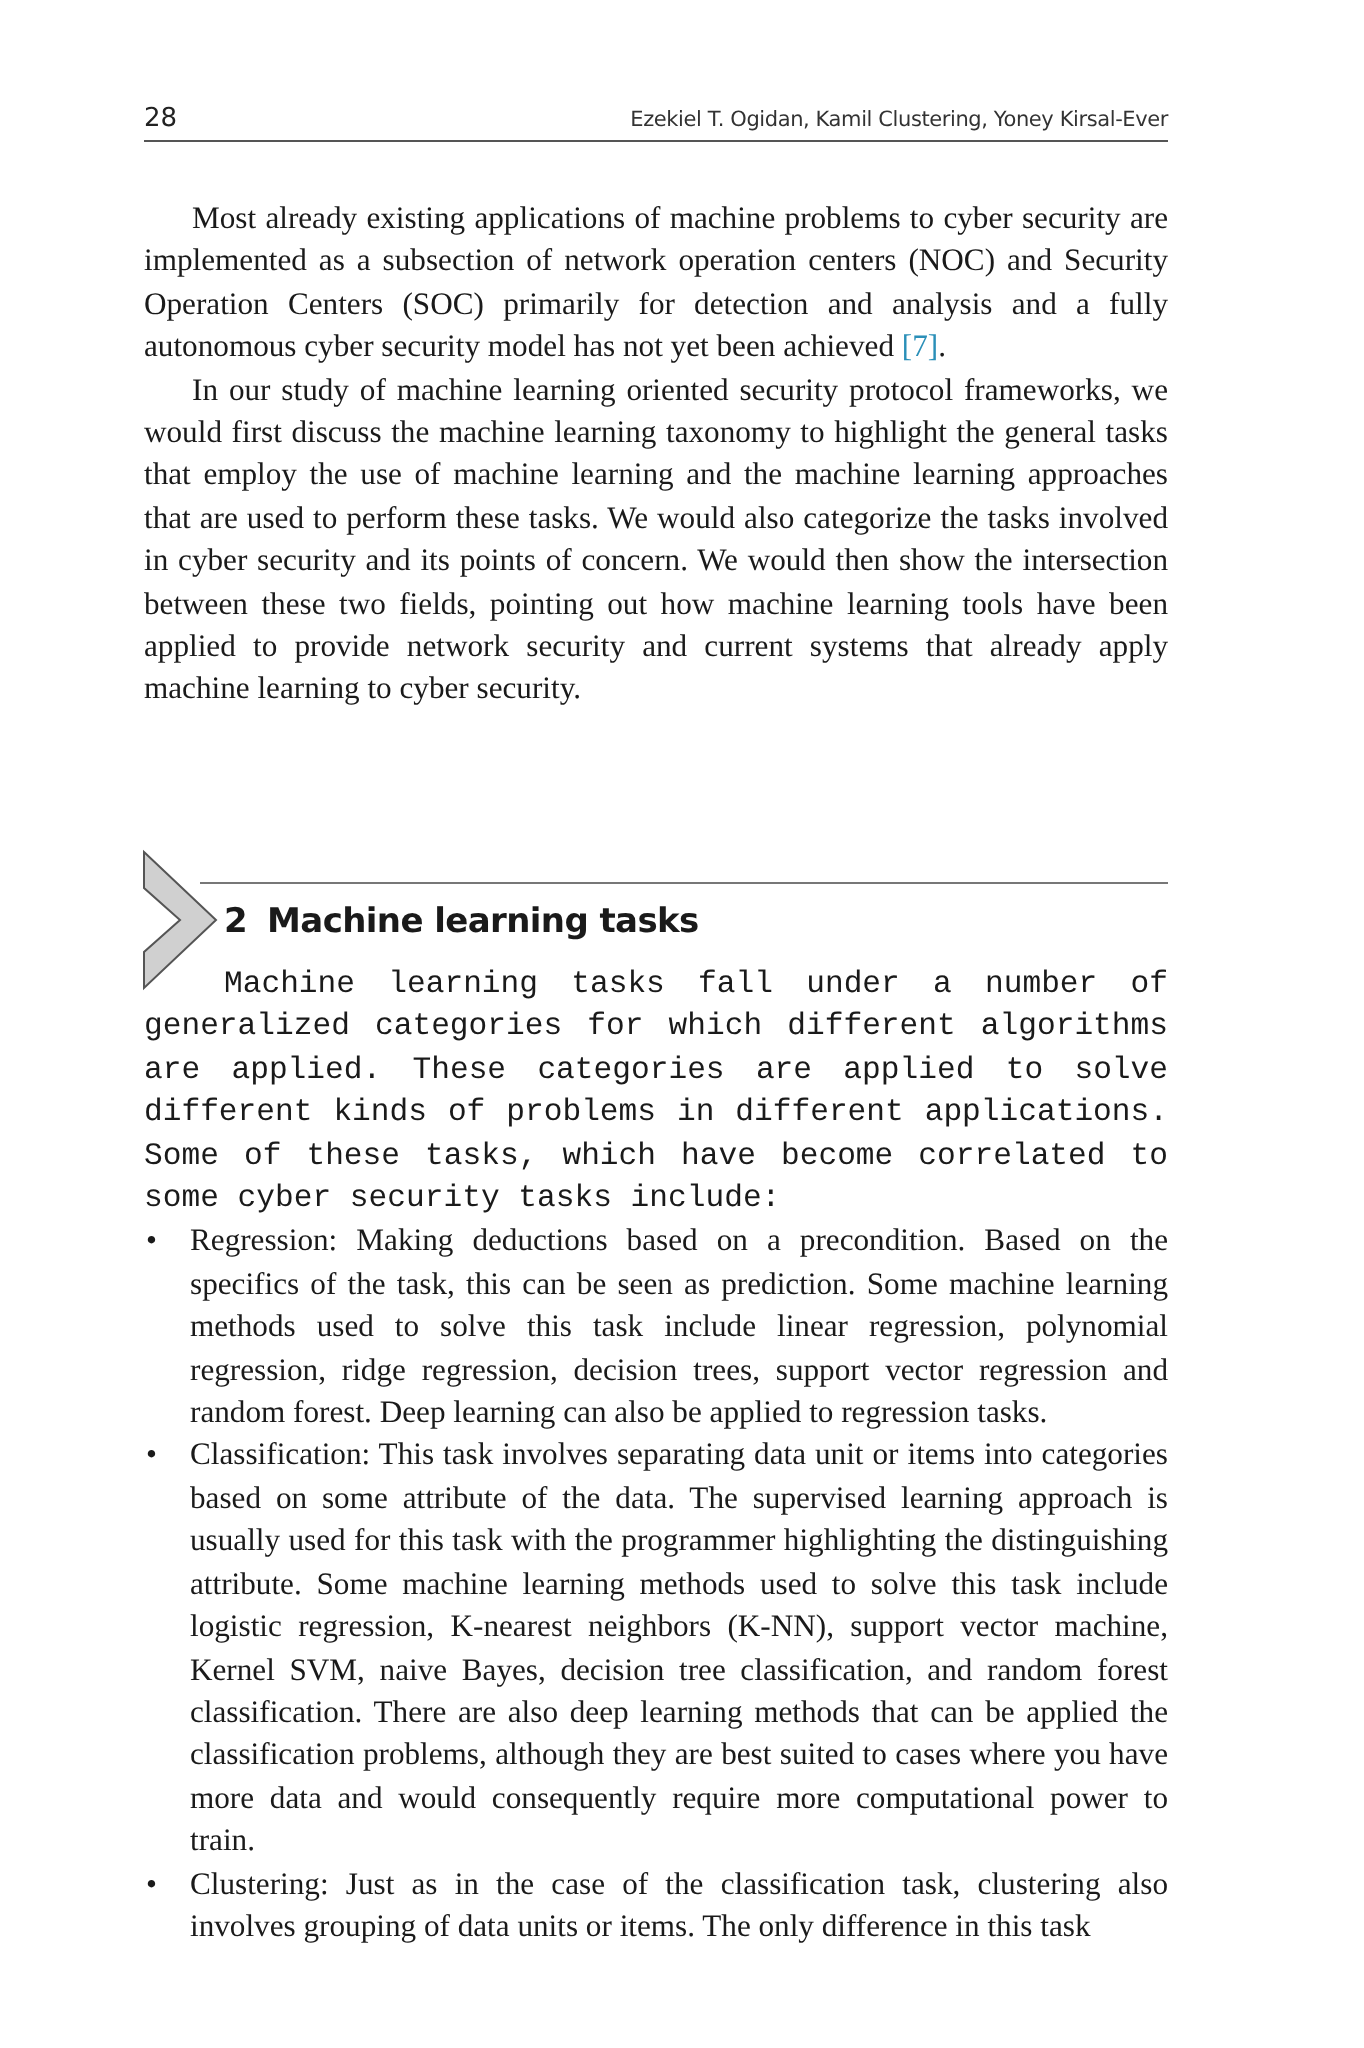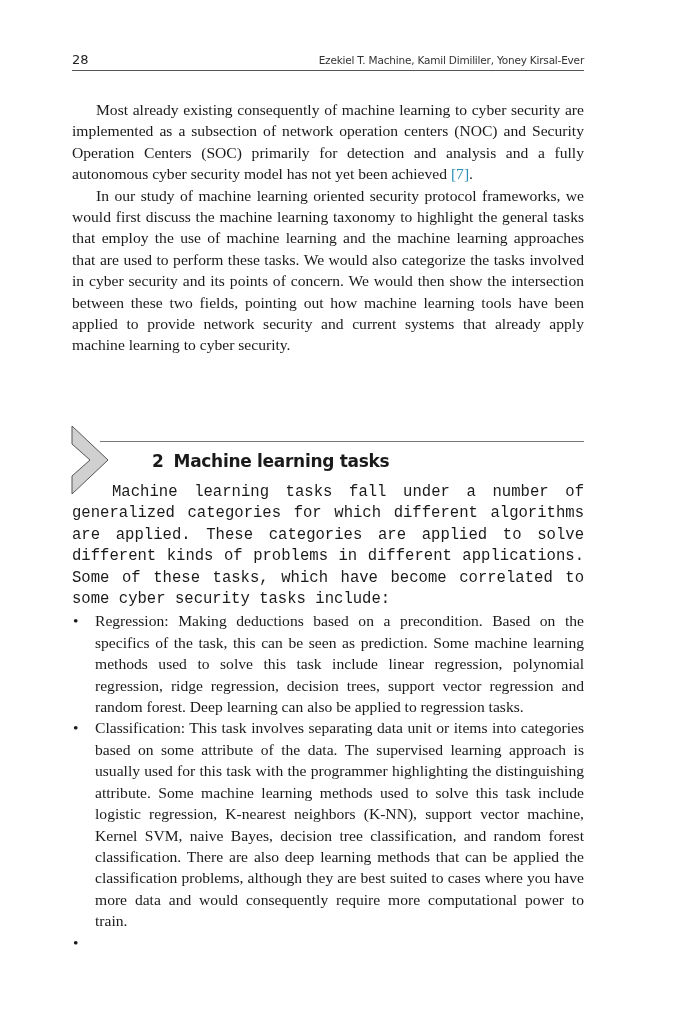--- a/index.html
+++ b/index.html
@@ -17,56 +17,56 @@
     font-family: "Liberation Serif", serif; font-size: 15.6px; line-height: 21.4px; color: #1a1a1a;
     text-align: justify;
   }
   .body-text p { margin: 0; text-indent: 24px; }
   .cite { color: #2a8fb8; }
   .section { position: absolute; left: 70px; top: 424px; width: 514px; height: 72px; }
   .chevron { position: absolute; left: 0; top: 0; width: 40px; height: 72px; }
   .section-rule { position: absolute; left: 30px; top: 17px; right: 0; border-top: 1px solid #777; }
   .section-title {
     position: absolute; left: 42px; top: 27px;
-    font-family: "DejaVu Sans", sans-serif; font-weight: bold; font-size: 17px; color: #1a1a1a; letter-spacing: -0.3px; margin-left: 40px;
+    font-family: "DejaVu Sans", sans-serif; font-weight: bold; font-size: 17px; color: #1a1a1a; letter-spacing: -0.3px;
   }
   .section-num { margin-right: 10px; }
   .intro { top: 482px; }
   .intro p.first { text-indent: 40px; font-family: Liberation Mono, monospace; }
   ul.tasks { list-style: none; margin: 0; padding: 0; }
   ul.tasks li { position: relative; padding-left: 23px; }
   .bullet { position: absolute; left: 1px; top: 0; }
 </style>
 </head>
 <body>
 
 <div class="page">
 
   <div class="running-head">
     <span class="page-num">28</span>
-    <span class="authors">Ezekiel T. Machine, Kamil Dimililer, Yoney Kirsal-Ever</span>
+    <span class="authors">Ezekiel T. Ogidan, Kamil Clustering, Yoney Kirsal-Ever</span>
   </div>
 
   <div class="body-text" style="top:99px;">
-    <p><span>Most already existing consequently of machine learning to cyber security are implemented as a subsection of network operation centers (NOC) and Security Operation Centers (SOC) primarily for detection and analysis and a fully autonomous cyber security model has not yet been achieved </span><span class="cite">[7]</span><span>.</span></p>
+    <p><span>Most already existing applications of machine problems to cyber security are implemented as a subsection of network operation centers (NOC) and Security Operation Centers (SOC) primarily for detection and analysis and a fully autonomous cyber security model has not yet been achieved </span><span class="cite">[7]</span><span>.</span></p>
     <p>In our study of machine learning oriented security protocol frameworks, we would first discuss the machine learning taxonomy to highlight the general tasks that employ the use of machine learning and the machine learning approaches that are used to perform these tasks. We would also categorize the tasks involved in cyber security and its points of concern. We would then show the intersection between these two fields, pointing out how machine learning tools have been applied to provide network security and current systems that already apply machine learning to cyber security.</p>
   </div>
 
   <div class="section">
     <svg class="chevron" viewBox="0 0 40 72">
       <polygon points="2,2 38,36 2,70 2,52 20,36 2,20" fill="#d0d0d0" stroke="#555" stroke-width="1"></polygon>
     </svg>
     <div class="section-rule"></div>
     <div class="section-title">
       <span class="section-num">2</span><span>Machine learning tasks</span>
     </div>
   </div>
 
   <div class="body-text intro">
     <p class="first">Machine learning tasks fall under a number of generalized categories for which different algorithms are applied. These categories are applied to solve different kinds of problems in different applications. Some of these tasks, which have become correlated to some cyber security tasks include:</p>
     <ul class="tasks">
       <li><span class="bullet">•</span><span>Regression: Making deductions based on a precondition. Based on the specifics of the task, this can be seen as prediction. Some machine learning methods used to solve this task include linear regression, polynomial regression, ridge regression, decision trees, support vector regression and random forest. Deep learning can also be applied to regression tasks.</span></li>
       <li><span class="bullet">•</span><span>Classification: This task involves separating data unit or items into categories based on some attribute of the data. The supervised learning approach is usually used for this task with the programmer highlighting the distinguishing attribute. Some machine learning methods used to solve this task include logistic regression, K-nearest neighbors (K-NN), support vector machine, Kernel SVM, naive Bayes, decision tree classification, and random forest classification. There are also deep learning methods that can be applied the classification problems, although they are best suited to cases where you have more data and would consequently require more computational power to train.</span></li>
-      <li><span class="bullet">•</span></li>
+      <li><span class="bullet">•</span><span>Clustering: Just as in the case of the classification task, clustering also involves grouping of data units or items. The only difference in this task</span></li>
     </ul>
   </div>
 
 </div>
 
 </body></html>

